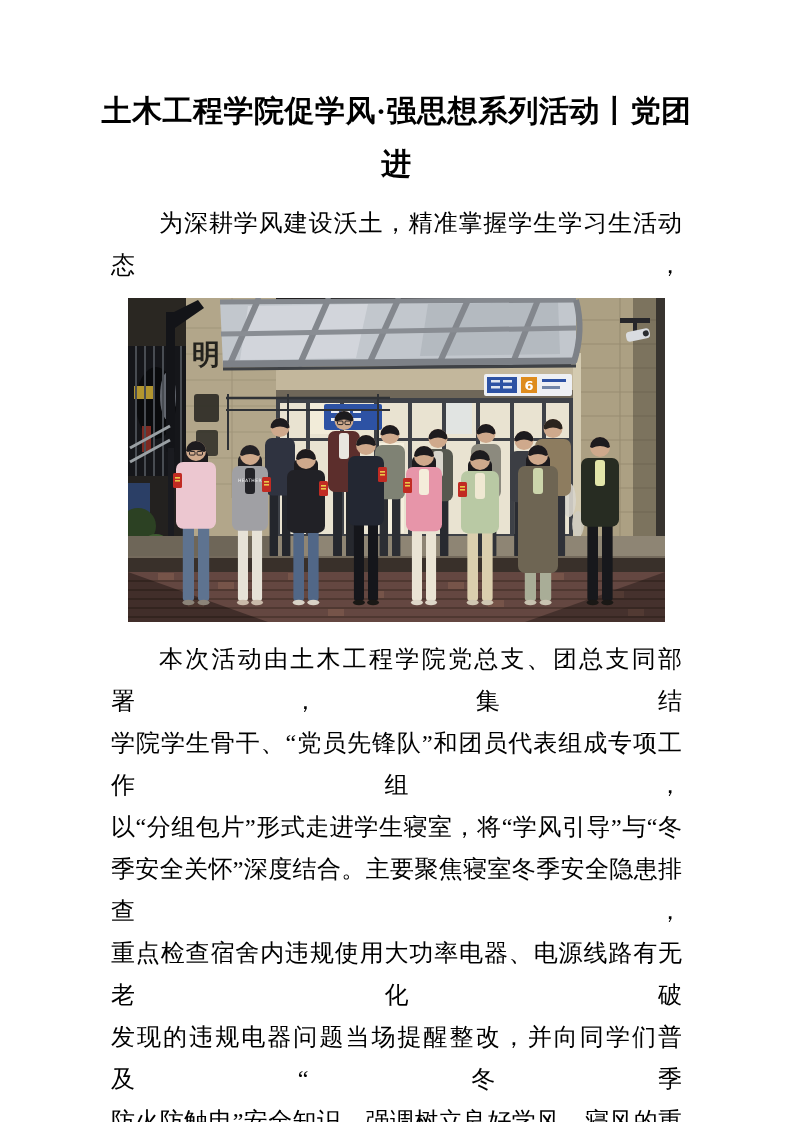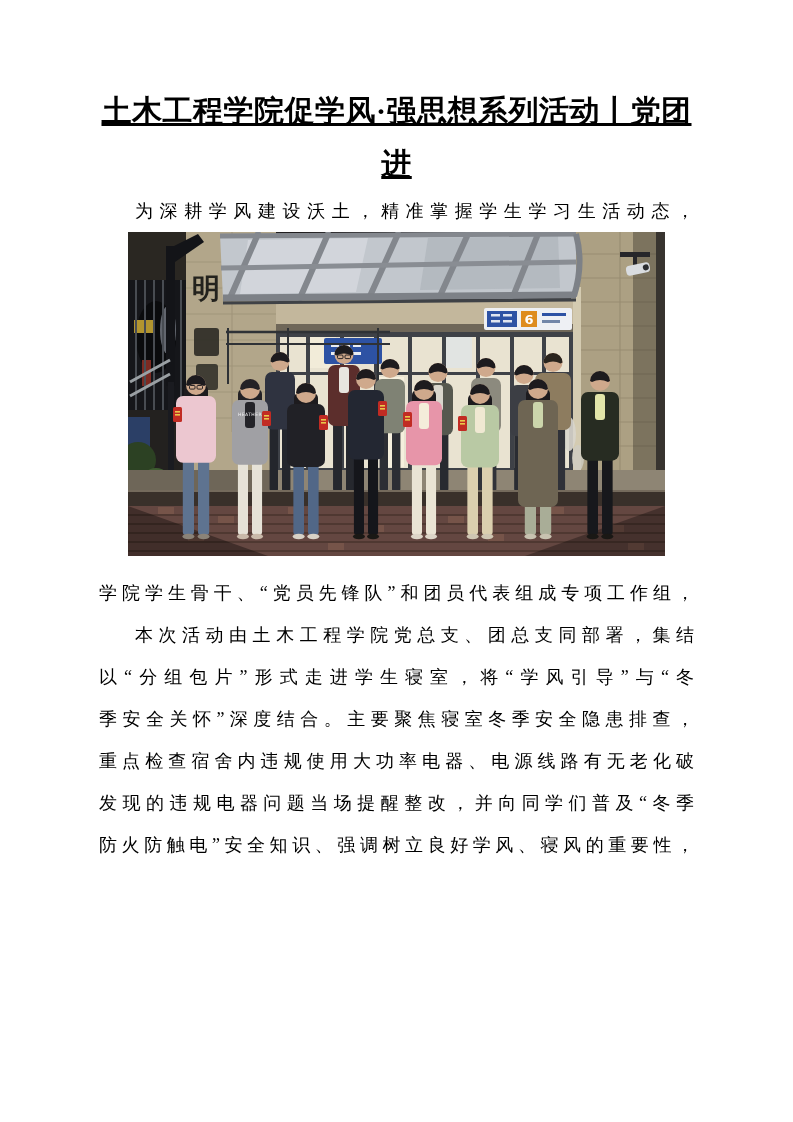--- a/index.html
+++ b/index.html
@@ -1,23 +1,23 @@
 <!DOCTYPE html>
 <html><head>
 <meta charset="utf-8">
 <style>
   html,body{margin:0;padding:0;background:#ffffff;}
   .page{
     width:793px;height:1122px;background:#fff;color:#000;
     font-family:"Liberation Serif","DejaVu Serif",serif;
     box-sizing:border-box;padding:84px 99px 0 99px;overflow:hidden;
   }
-  .title{font-size:30px;font-weight:bold;line-height:53px;text-align:center;margin:0;letter-spacing:.5px;text-decoration:underline;}
+  .title{font-size:30px;font-weight:bold;line-height:53px;text-align:center;margin:0;letter-spacing:.5px;}
   .tline{display:block;}
-  .para{font-size:18px;line-height:42px;margin:0;}
+  .para{font-size:24px;line-height:42px;margin:12px;}
   .pline{text-align:justify;text-align-last:justify;}
   .indent{text-indent:2em;}
   .photo-fig{width:537px;height:324px;margin:0 auto;padding:0;display:block;}
   .photo-fig svg{display:block;width:537px;height:324px;}
   .para2{margin-top:16px;}
 </style>
 </head>
 <body>
 
 <div class="page">
@@ -425,22 +425,22 @@
             <rect x="453" y="160" width="38" height="68.63999999999999" rx="7" fill="#272c22"></rect>
             <rect x="467" y="162" width="10" height="26" rx="3" fill="#e2e5a9"></rect>
             <circle cx="472" cy="149" r="10" fill="#cfa98c"></circle>
             <path d="M 462 149 A 10 10 0 0 1 482 149 L 480 150 Q 472 146 464 150 Z" fill="#1d1b1e"></path>
           </g>
         </g>
     </svg>
   </figure>
 
   <div class="para para2">
+    <div class="pline indent">本次活动由土木工程学院党总支、团总支同部署，集结</div>
     <div class="pline">学院学生骨干、“党员先锋队”和团员代表组成专项工作组，</div>
-    <div class="pline indent">本次活动由土木工程学院党总支、团总支同部署，集结</div>
     <div class="pline">以“分组包片”形式走进学生寝室，将“学风引导”与“冬</div>
     <div class="pline">季安全关怀”深度结合。主要聚焦寝室冬季安全隐患排查，</div>
     <div class="pline">重点检查宿舍内违规使用大功率电器、电源线路有无老化破</div>
     <div class="pline">发现的违规电器问题当场提醒整改，并向同学们普及“冬季</div>
     <div class="pline">防火防触电”安全知识、强调树立良好学风、寝风的重要性，</div>
   </div>
 
 </div>
 
 </body></html>

